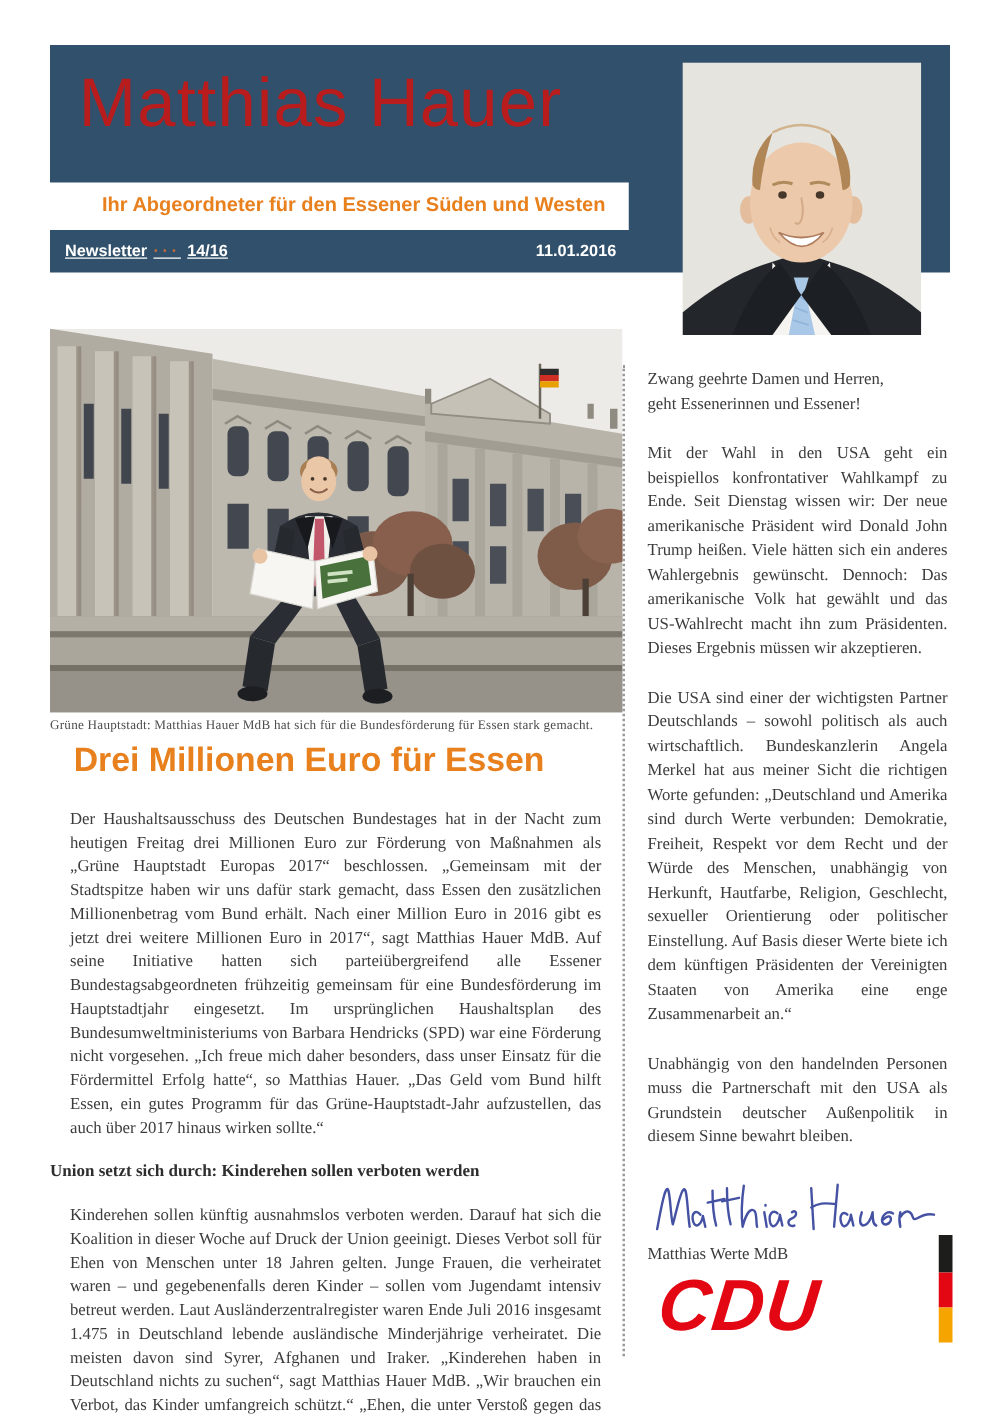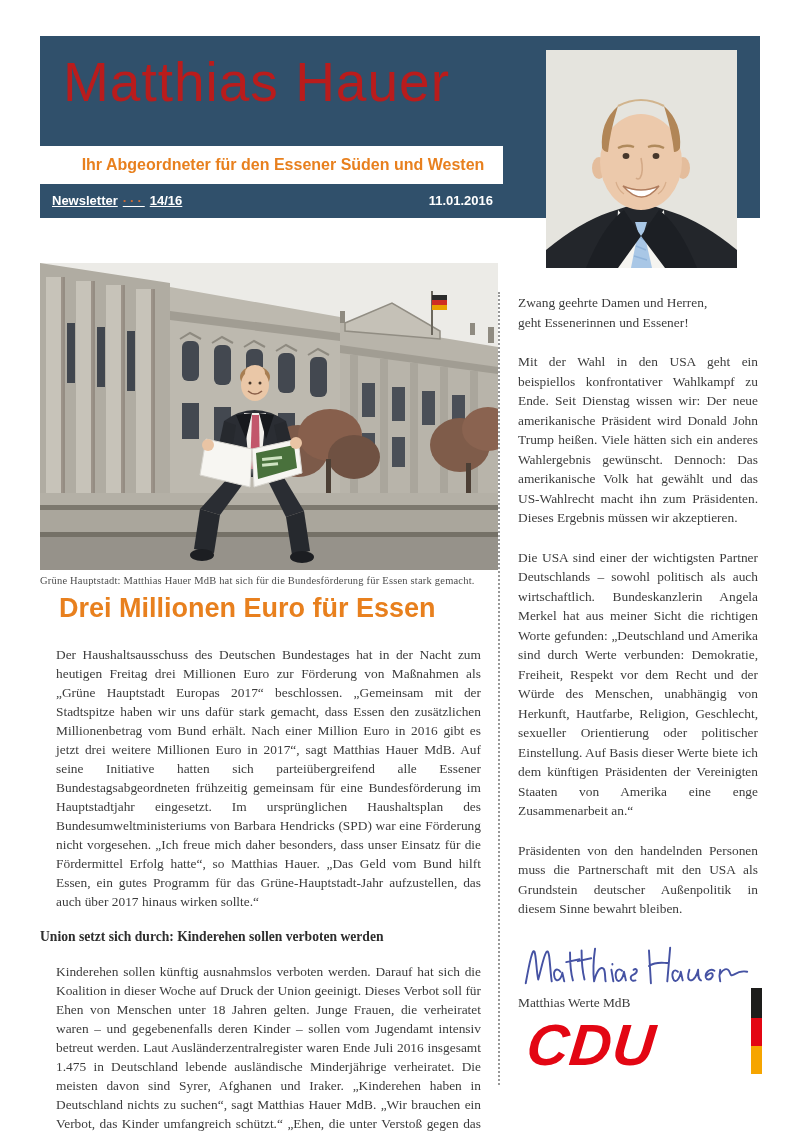--- a/index.html
+++ b/index.html
@@ -274,21 +274,21 @@
 
   <div class="divider"></div>
 
   <div class="right-col">
     <p class="greeting">
       <span>Zwang geehrte Damen und Herren,</span><br>
       <span>geht Essenerinnen und Essener!</span>
     </p>
     <p>Mit der Wahl in den USA geht ein beispiellos konfrontativer Wahlkampf zu Ende. Seit Dienstag wissen wir: Der neue amerikanische Präsident wird Donald John Trump heißen. Viele hätten sich ein anderes Wahlergebnis gewünscht. Dennoch: Das amerikanische Volk hat gewählt und das US-Wahlrecht macht ihn zum Präsidenten. Dieses Ergebnis müssen wir akzeptieren.</p>
     <p>Die USA sind einer der wichtigsten Partner Deutschlands – sowohl politisch als auch wirtschaftlich. Bundeskanzlerin Angela Merkel hat aus meiner Sicht die richtigen Worte gefunden: „Deutschland und Amerika sind durch Werte verbunden: Demokratie, Freiheit, Respekt vor dem Recht und der Würde des Menschen, unabhängig von Herkunft, Hautfarbe, Religion, Geschlecht, sexueller Orientierung oder politischer Einstellung. Auf Basis dieser Werte biete ich dem künftigen Präsidenten der Vereinigten Staaten von Amerika eine enge Zusammenarbeit an.“</p>
-    <p>Präsidenten von den handelnden Personen muss die Partnerschaft mit den USA als Grundstein deutscher Außenpolitik in diesem Sinne bewahrt bleiben.</p>
+    <p>Unabhängig von den handelnden Personen muss die Partnerschaft mit den USA als Grundstein deutscher Außenpolitik in diesem Sinne bewahrt bleiben.</p>
     <svg class="signature" width="235" height="52" viewBox="0 0 240 54">
       <g fill="none" stroke="#4552a3" stroke-width="2" stroke-linecap="round" stroke-linejoin="round">
         <path d="M6,46 C10,24 13,10 15,13 C17,17 17,34 19,42 C22,32 25,15 28,13 C31,11 31,30 33,44"></path>
         <path d="M42,34 C38,29 34,33 36,40 C38,46 43,42 44,35 L46,44"></path>
         <path d="M52,14 C52,24 53,36 55,43 M48,24 L62,21"></path>
         <path d="M64,12 C64,22 65,34 67,42 M60,23 L74,20"></path>
         <path d="M78,10 C76,24 76,36 77,44 C80,32 84,28 87,31 C89,34 88,40 89,44"></path>
         <path d="M95,32 L97,44 M96,26 L96,26.5"></path>
         <path d="M106,33 C102,29 98,34 100,41 C102,47 107,42 108,34 L110,43"></path>
         <path d="M118,32 C122,29 123,35 118,37 C113,39 115,45 120,43"></path>

